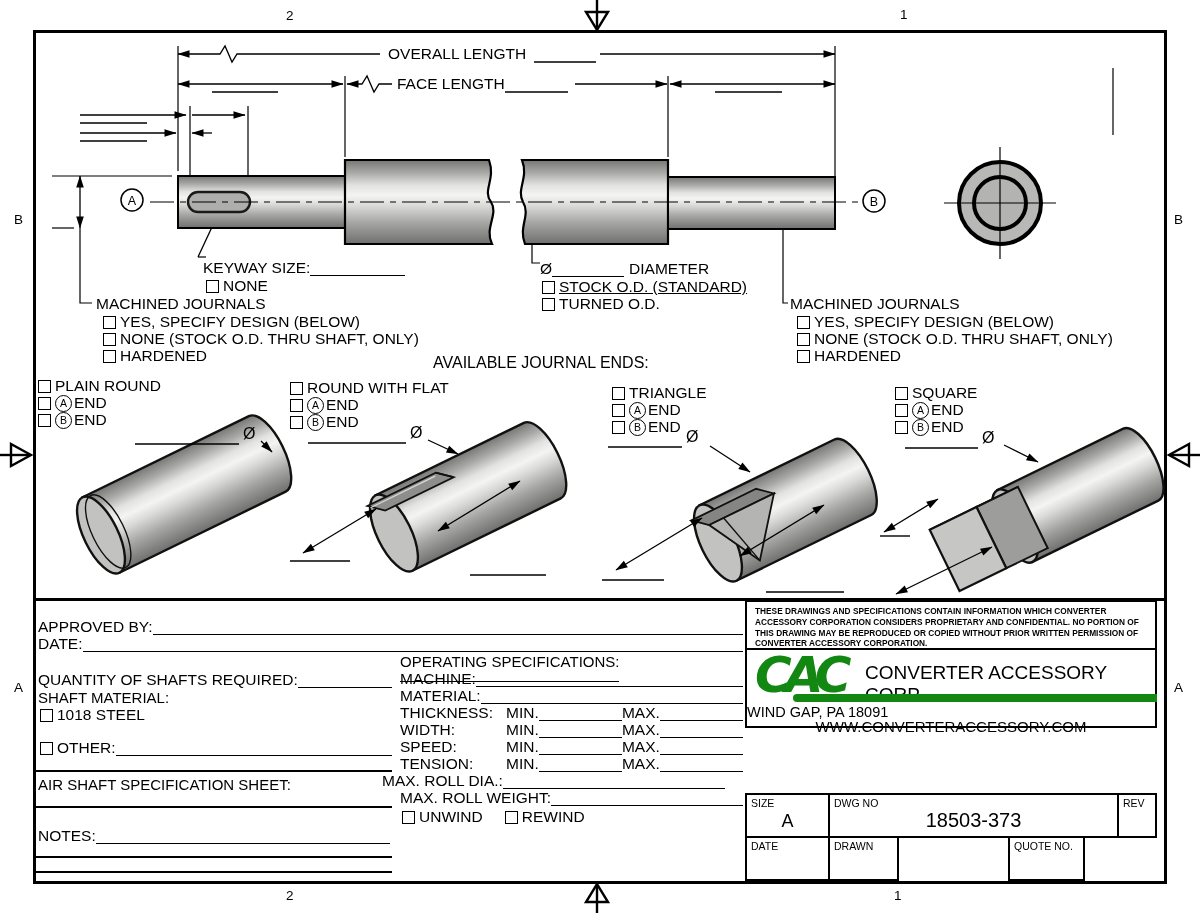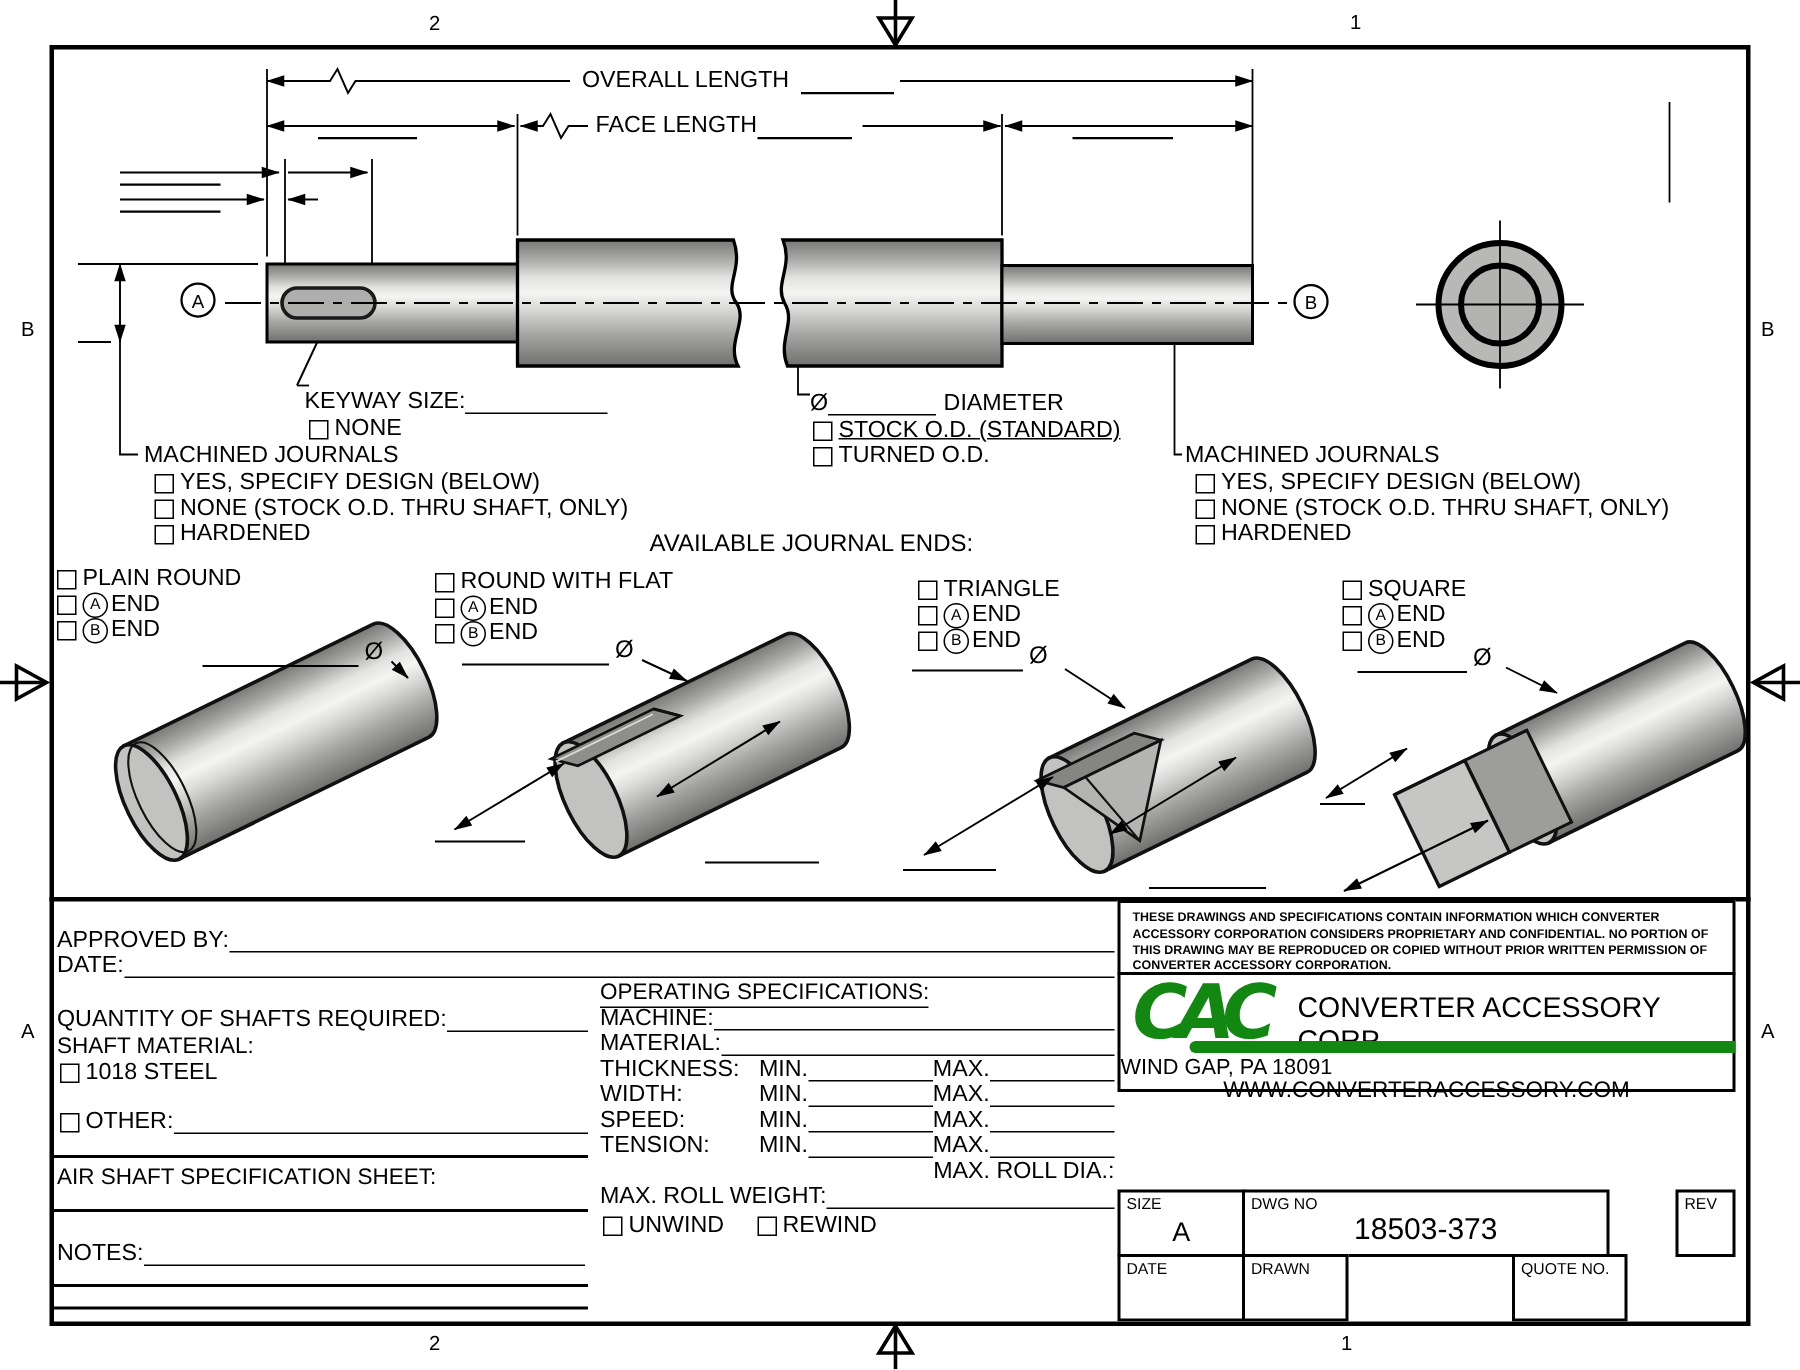--- a/index.html
+++ b/index.html
@@ -357,21 +357,21 @@
   <div class="t fs15" style="left:38px;top:777px;">AIR SHAFT SPECIFICATION SHEET:</div>
   <div class="hline" style="left:35px;top:806px;width:357px;height:2px;"></div>
   <div class="row fs15" style="left:38px;top:828px;width:352px;">
     <span>NOTES:</span>
       <span class="bl"></span>
   </div>
   <div class="hline" style="left:35px;top:856px;width:357px;height:1.5px;"></div>
   <div class="hline" style="left:35px;top:871px;width:357px;height:1.5px;"></div>
 
   <div class="t fs15" style="left:400px;top:654px;">
-    <span style="border-bottom:1.5px solid #000;padding-bottom:1px;">OPERATING SPECIFICATIONS:</span>
+    <span style="border-bottom:1.5px solid #000;padding-bottom:11px;">OPERATING SPECIFICATIONS:</span>
   </div>
   <div class="row fs15" style="left:400px;top:671px;width:343px;">
     <span>MACHINE:</span>
       <span class="bl"></span>
   </div>
   <div class="row fs15" style="left:400px;top:688px;width:343px;">
     <span>MATERIAL:</span>
       <span class="bl"></span>
   </div>
   <div class="row fs15" style="left:400px;top:705px;width:343px;">
@@ -395,21 +395,21 @@
       <span>MAX.</span>
       <span class="bl"></span>
   </div>
   <div class="row fs15" style="left:400px;top:756px;width:343px;">
     <span style="width:106px;flex:none;">TENSION:</span>
       <span>MIN.</span>
       <span class="bl"></span>
       <span>MAX.</span>
       <span class="bl"></span>
   </div>
-  <div class="row fs15" style="left:400px;top:773px;width:343px;flex-direction:column;">
+  <div class="row fs15" style="left:382px;top:773px;width:343px;">
     <span>MAX. ROLL DIA.:</span>
       <span class="bl"></span>
   </div>
   <div class="row fs15" style="left:400px;top:790px;width:343px;">
     <span>MAX. ROLL WEIGHT:</span>
       <span class="bl"></span>
   </div>
   <div class="crow fs15" style="left:402px;top:809px;">
     <span class="cb"></span>
       <span>UNWIND</span>
@@ -428,21 +428,21 @@
     <div style="position:absolute;left:46px;top:44px;width:364px;height:8px;background:#128712;border-radius:5px 0 0 5px;"></div>
     <div style="position:absolute;left:0;right:0;top:54px;font-size:14.5px;">WIND GAP, PA 18091</div>
     <div style="position:absolute;left:0;right:0;top:68px;text-align:center;font-size:15px;">WWW.CONVERTERACCESSORY.COM</div>
   </div>
 
 
   <div class="cell" style="left:745px;top:793px;width:85px;height:45px;">
     <span class="lab">SIZE</span>
     <div class="cval" style="top:16px;font-size:18px;">A</div>
   </div>
-  <div class="cell" style="left:828px;top:793px;width:245px;height:45px;">
+  <div class="cell" style="left:828px;top:793px;width:291px;height:45px;">
     <span class="lab">DWG NO</span>
     <div class="cval" style="top:14px;font-size:20px;">18503-373</div>
   </div>
   <div class="cell" style="left:1117px;top:793px;width:40px;height:45px;">
     <span class="lab">REV</span>
   </div>
 
   <div class="cell" style="left:745px;top:836px;width:85px;height:45px;">
     <span class="lab">DATE</span>
   </div>

